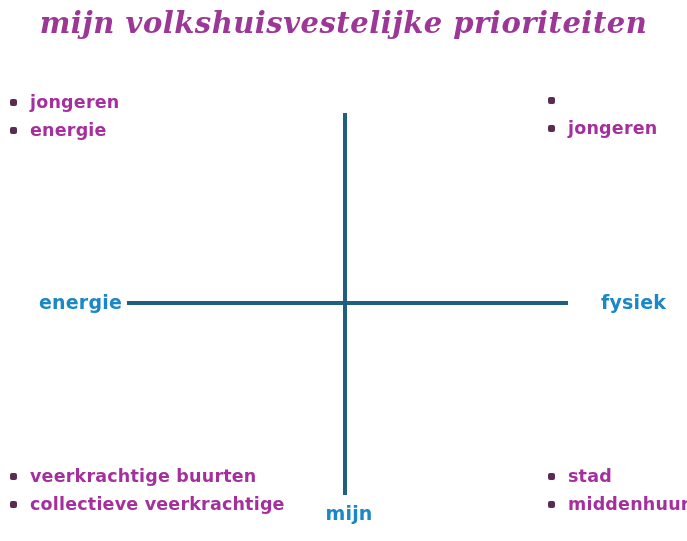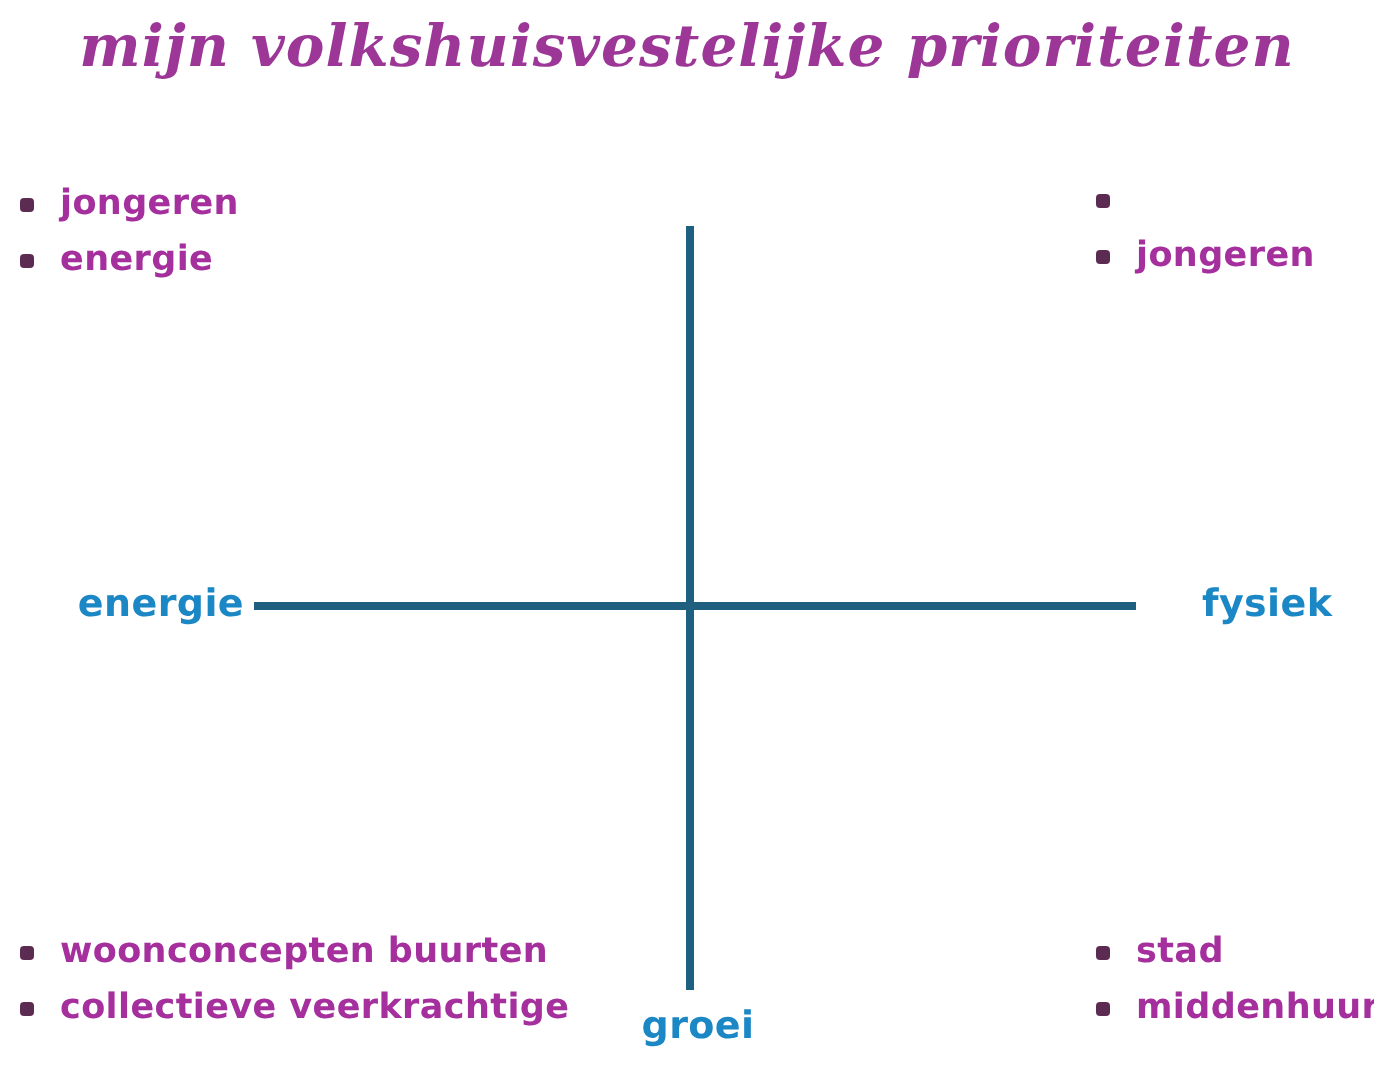--- a/index.html
+++ b/index.html
@@ -80,21 +80,21 @@
 </head>
 <body>
 
 <div class="canvas">
 
   <h1 class="title">mijn volkshuisvestelijke prioriteiten</h1>
 
   <div class="axis-line axis-v"></div>
   <div class="axis-line axis-h"></div>
 
-  <div class="axis-label bottom">groei</div>
+  <div class="axis-label bottom">mijn</div>
   <div class="axis-label left">energie</div>
   <div class="axis-label right">fysiek</div>
 
   <ul class="quad tl">
     <li>
       <span class="bullet"></span>
       <span class="item-label">jongeren</span>
     </li>
     <li>
       <span class="bullet"></span>
@@ -108,21 +108,21 @@
     </li>
     <li>
       <span class="bullet"></span>
       <span class="item-label">jongeren</span>
     </li>
   </ul>
 
   <ul class="quad bl">
     <li>
       <span class="bullet"></span>
-      <span class="item-label">woonconcepten buurten</span>
+      <span class="item-label">veerkrachtige buurten</span>
     </li>
     <li>
       <span class="bullet"></span>
       <span class="item-label">collectieve veerkrachtige</span>
     </li>
   </ul>
 
   <ul class="quad br">
     <li>
       <span class="bullet"></span>

